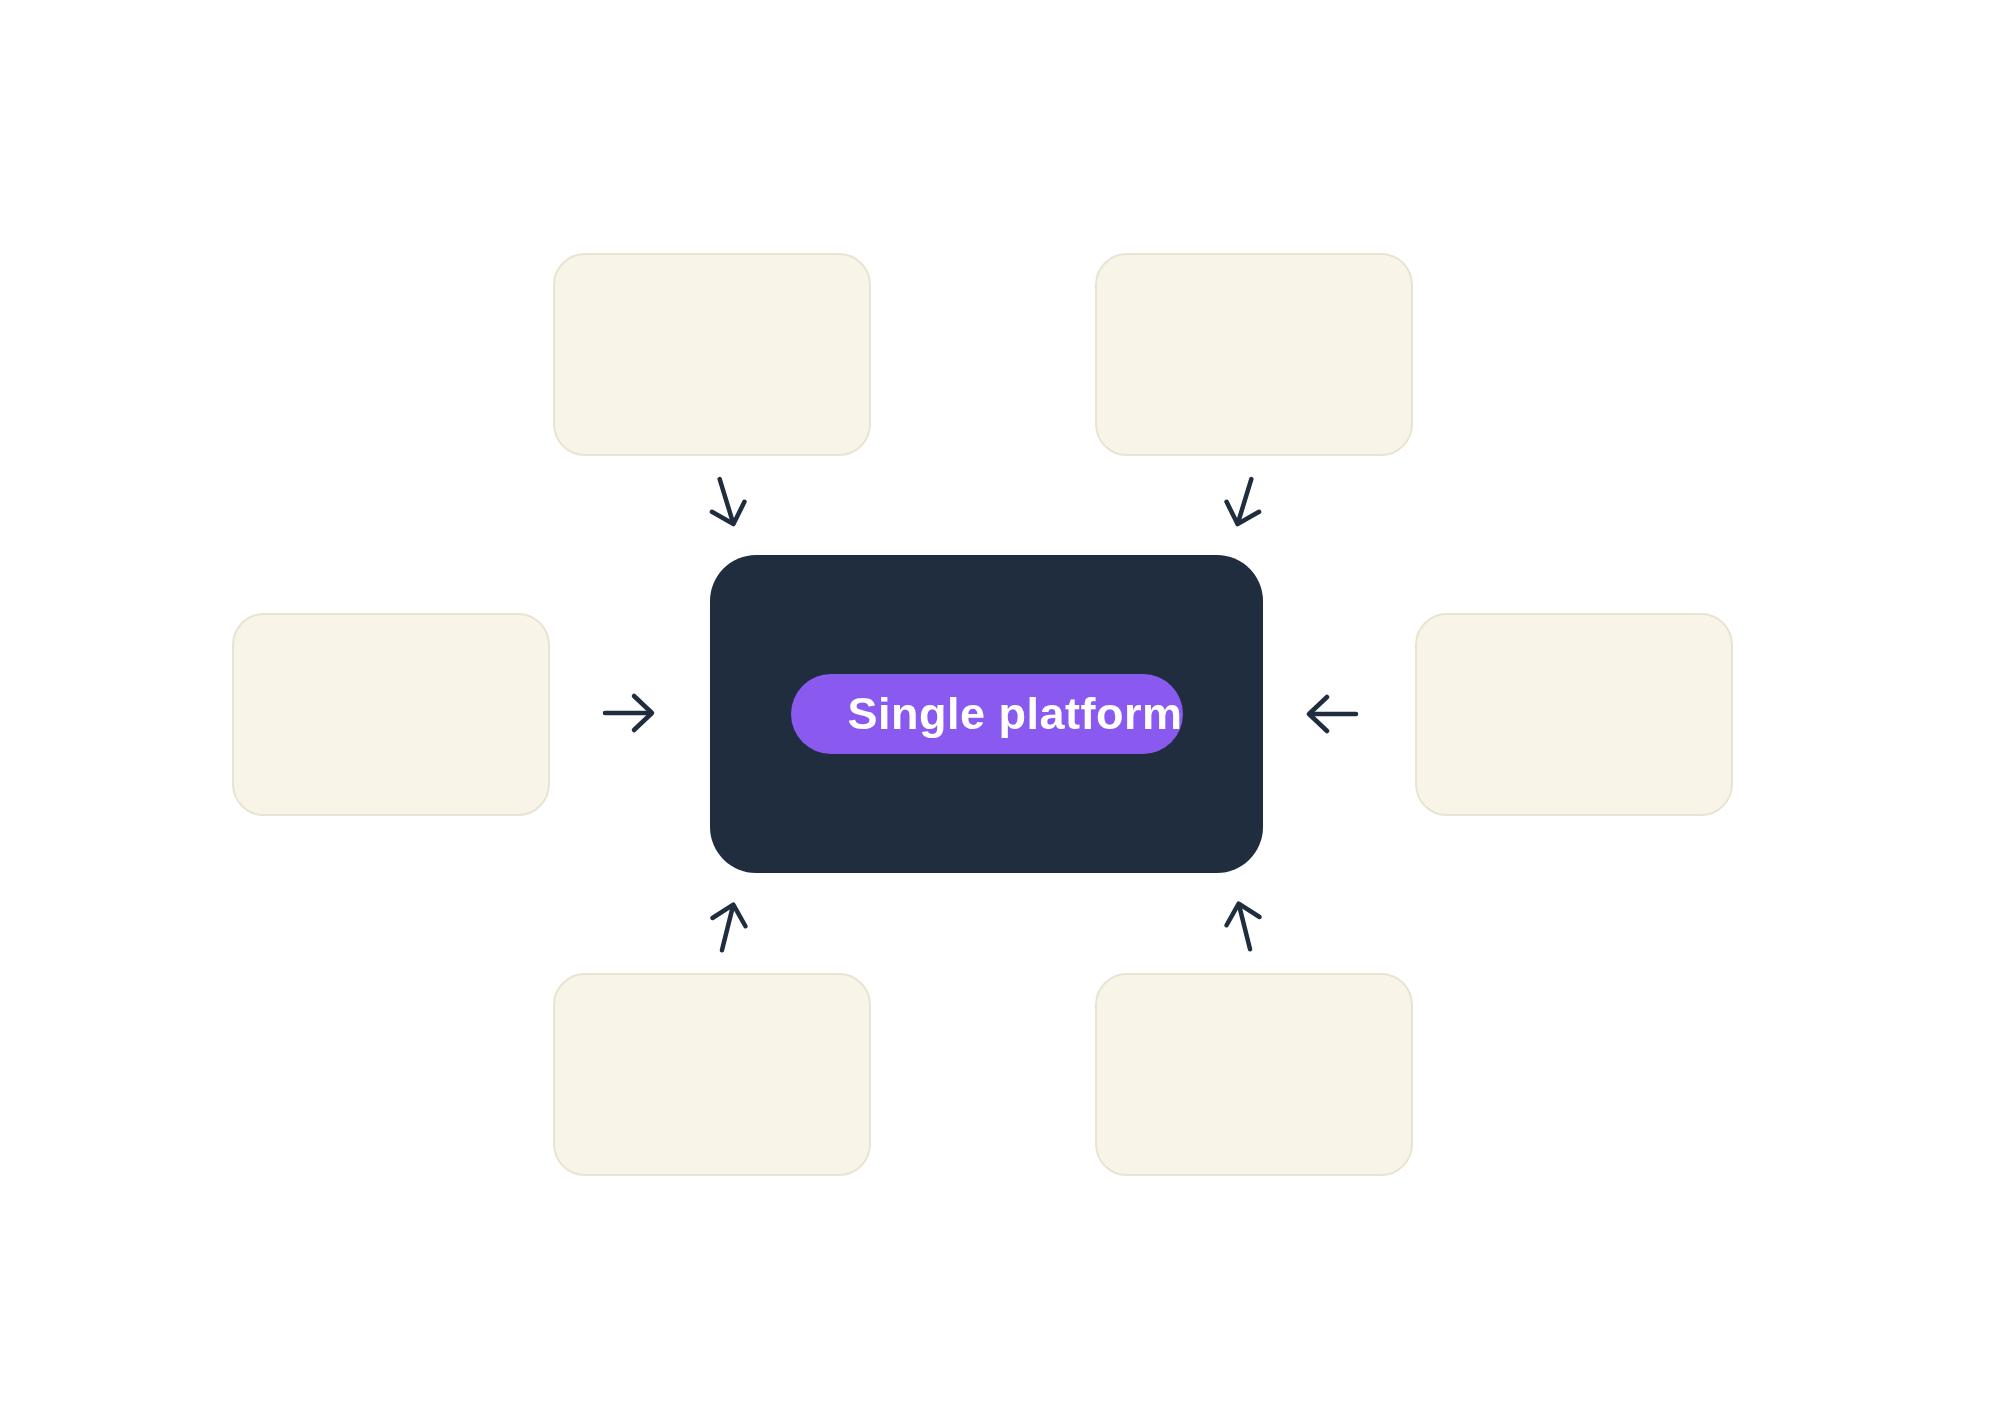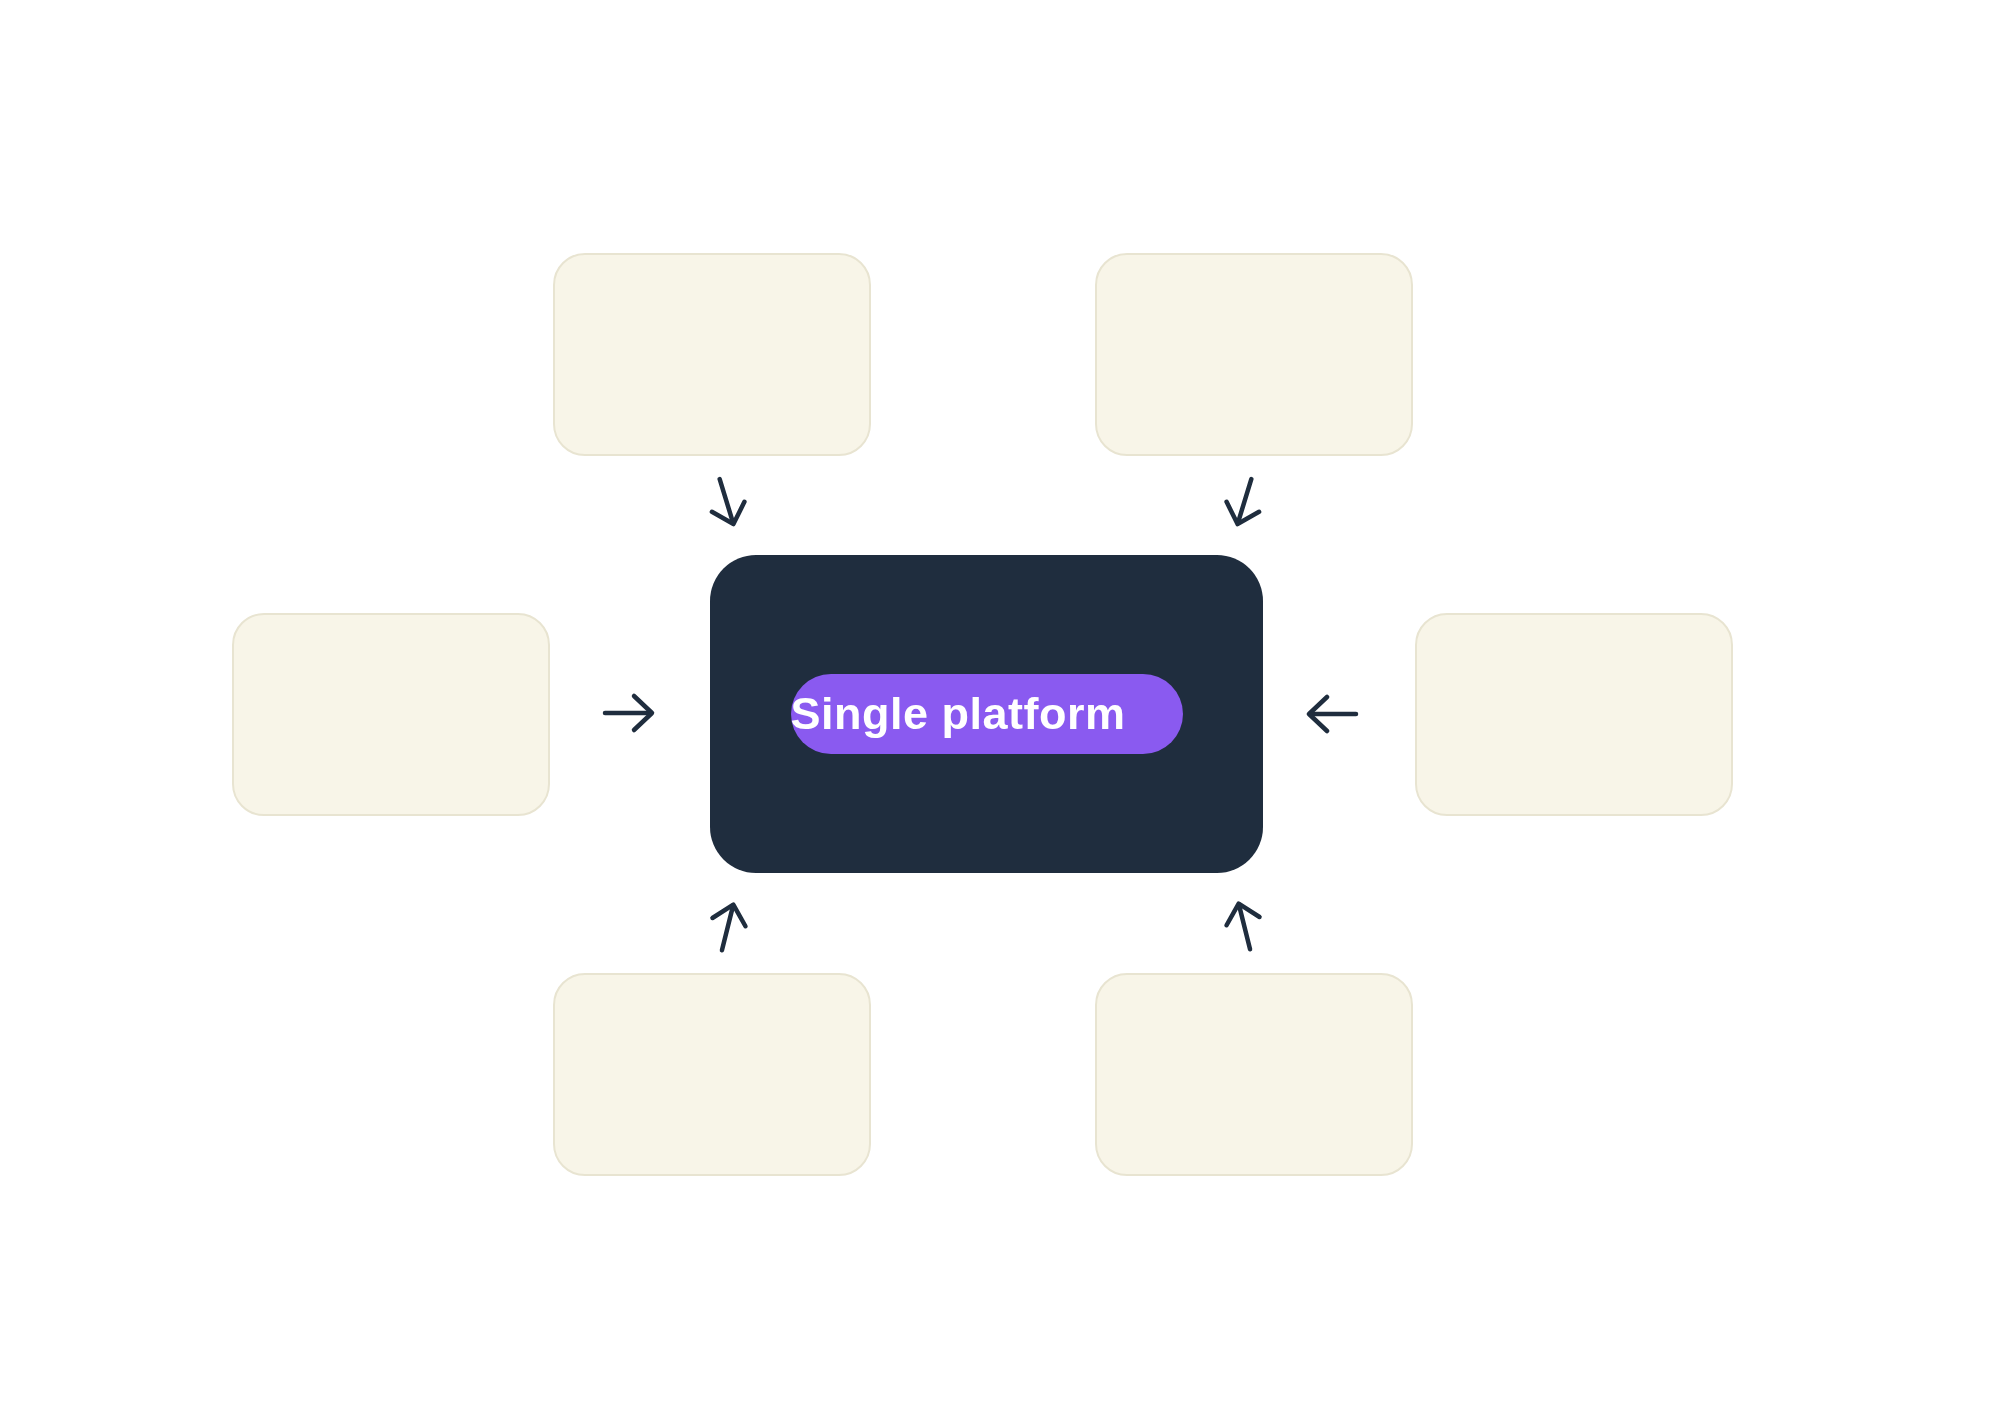--- a/index.html
+++ b/index.html
@@ -51,21 +51,21 @@
     align-items:center;
     justify-content:center;
   }
   .pill{
     width:392px;
     height:80px;
     background:var(--pill-bg);
     border-radius:40px;
     display:flex;
     align-items:center;
-    justify-content:flex-start;
+    justify-content:flex-end;
   }
   .pill span{
     color:var(--pill-text);
     font-size:45px;
     font-weight:700;
     letter-spacing:0.5px;
     white-space:nowrap;
   }
 
   .arrow{

